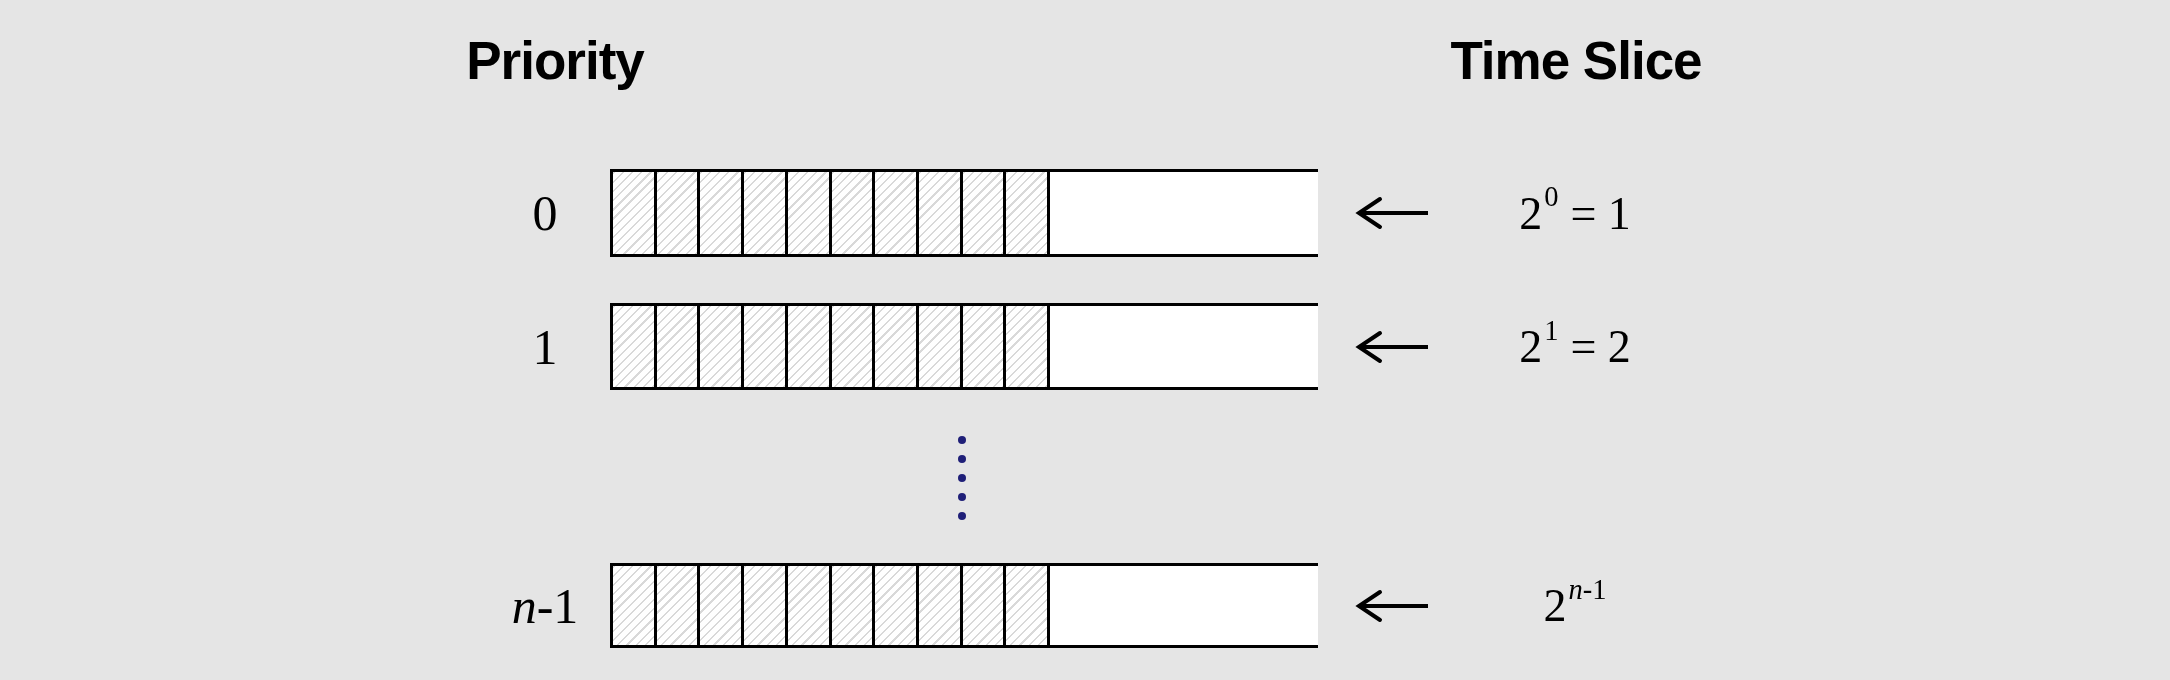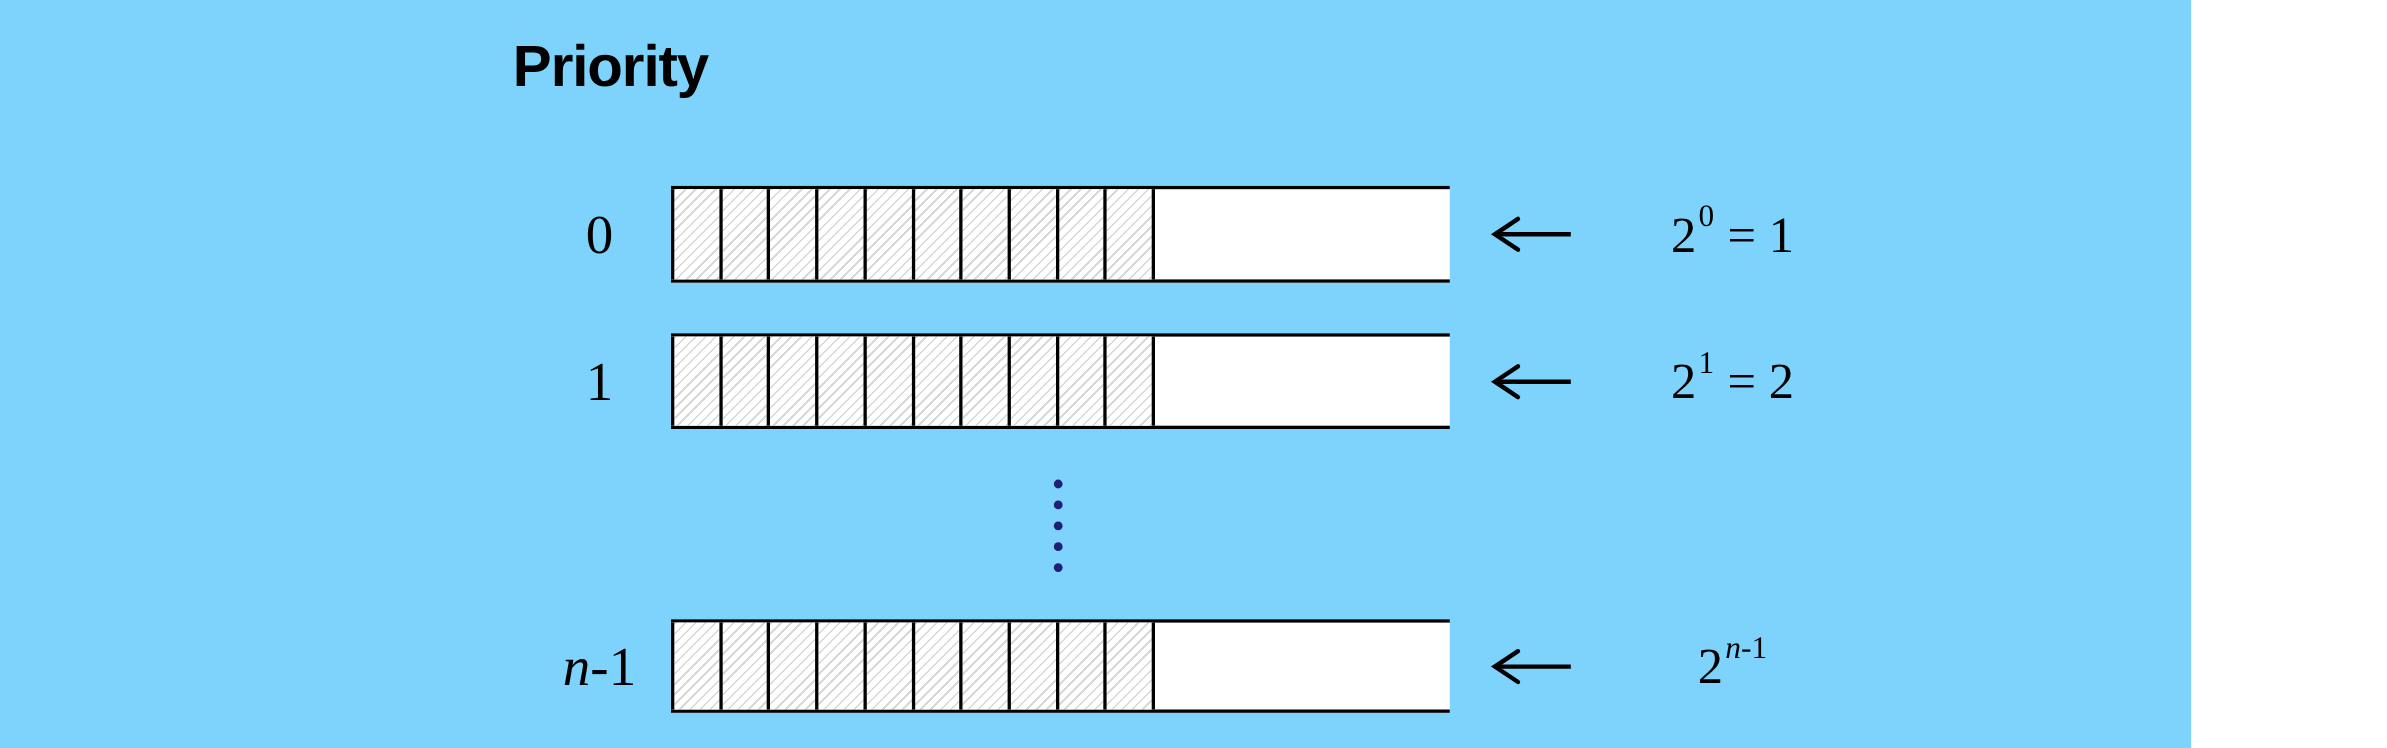--- a/index.html
+++ b/index.html
@@ -2,23 +2,23 @@
 <html style="--line: #000000; --hatch: #d9d9d9;"><head>
 <meta charset="utf-8">
 <style>
   :root{
     --line:#000000;
     --hatch:#d9d9d9;
   }
   html,body{margin:0;padding:0;background:#ffffff;}
   .canvas{
     position:relative;
-    width:1992px;
+    width:2170px;
     height:680px;
-    background:#7dd3fc;
+    background:#e5e5e5;
     overflow:hidden;
     font-family:"Liberation Serif","DejaVu Serif",serif;
     color:#000;
   }
   .heading{
     position:absolute;
     top:30px;
     width:360px;
     text-align:center;
     font-family:"Liberation Sans","DejaVu Sans",sans-serif;
@@ -130,20 +130,21 @@
     border-radius:50%;
   }
 </style>
 </head>
 <body>
 
 <div class="canvas">
 
   <div class="heading heading-priority">Priority</div>
 
+  <div class="heading heading-timeslice">Time Slice</div>
 
   <div class="queue-row row-pos-0">
     <div class="row-label">
         <span class="math-var"></span>
         <span>0</span>
       </div>
     <div class="bar">
       <div class="cells">
           <div class="cell"></div>
           <div class="cell"></div>

